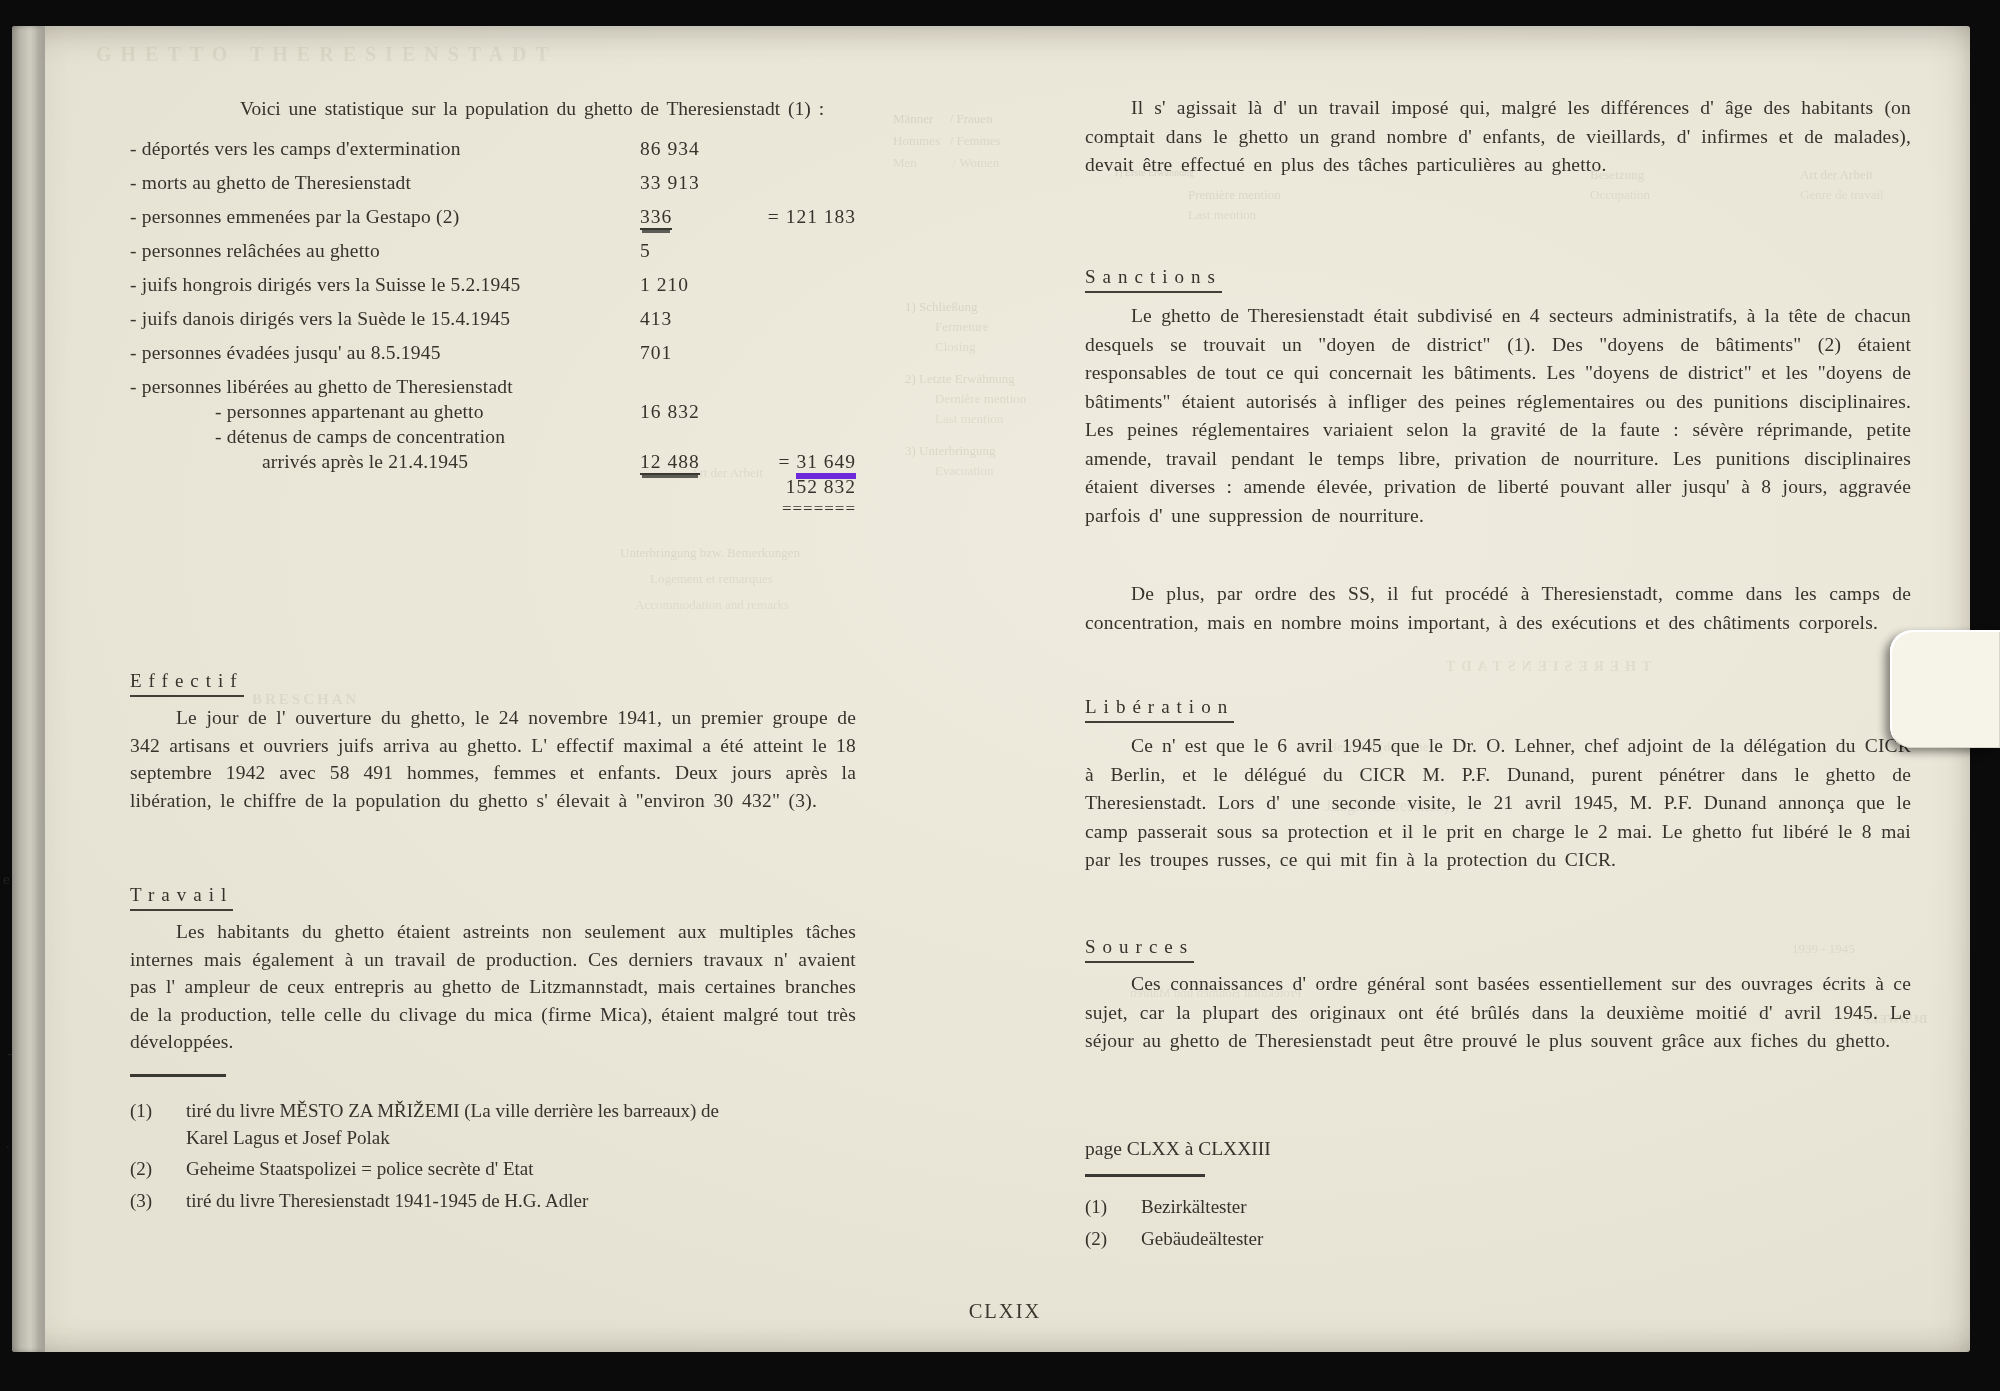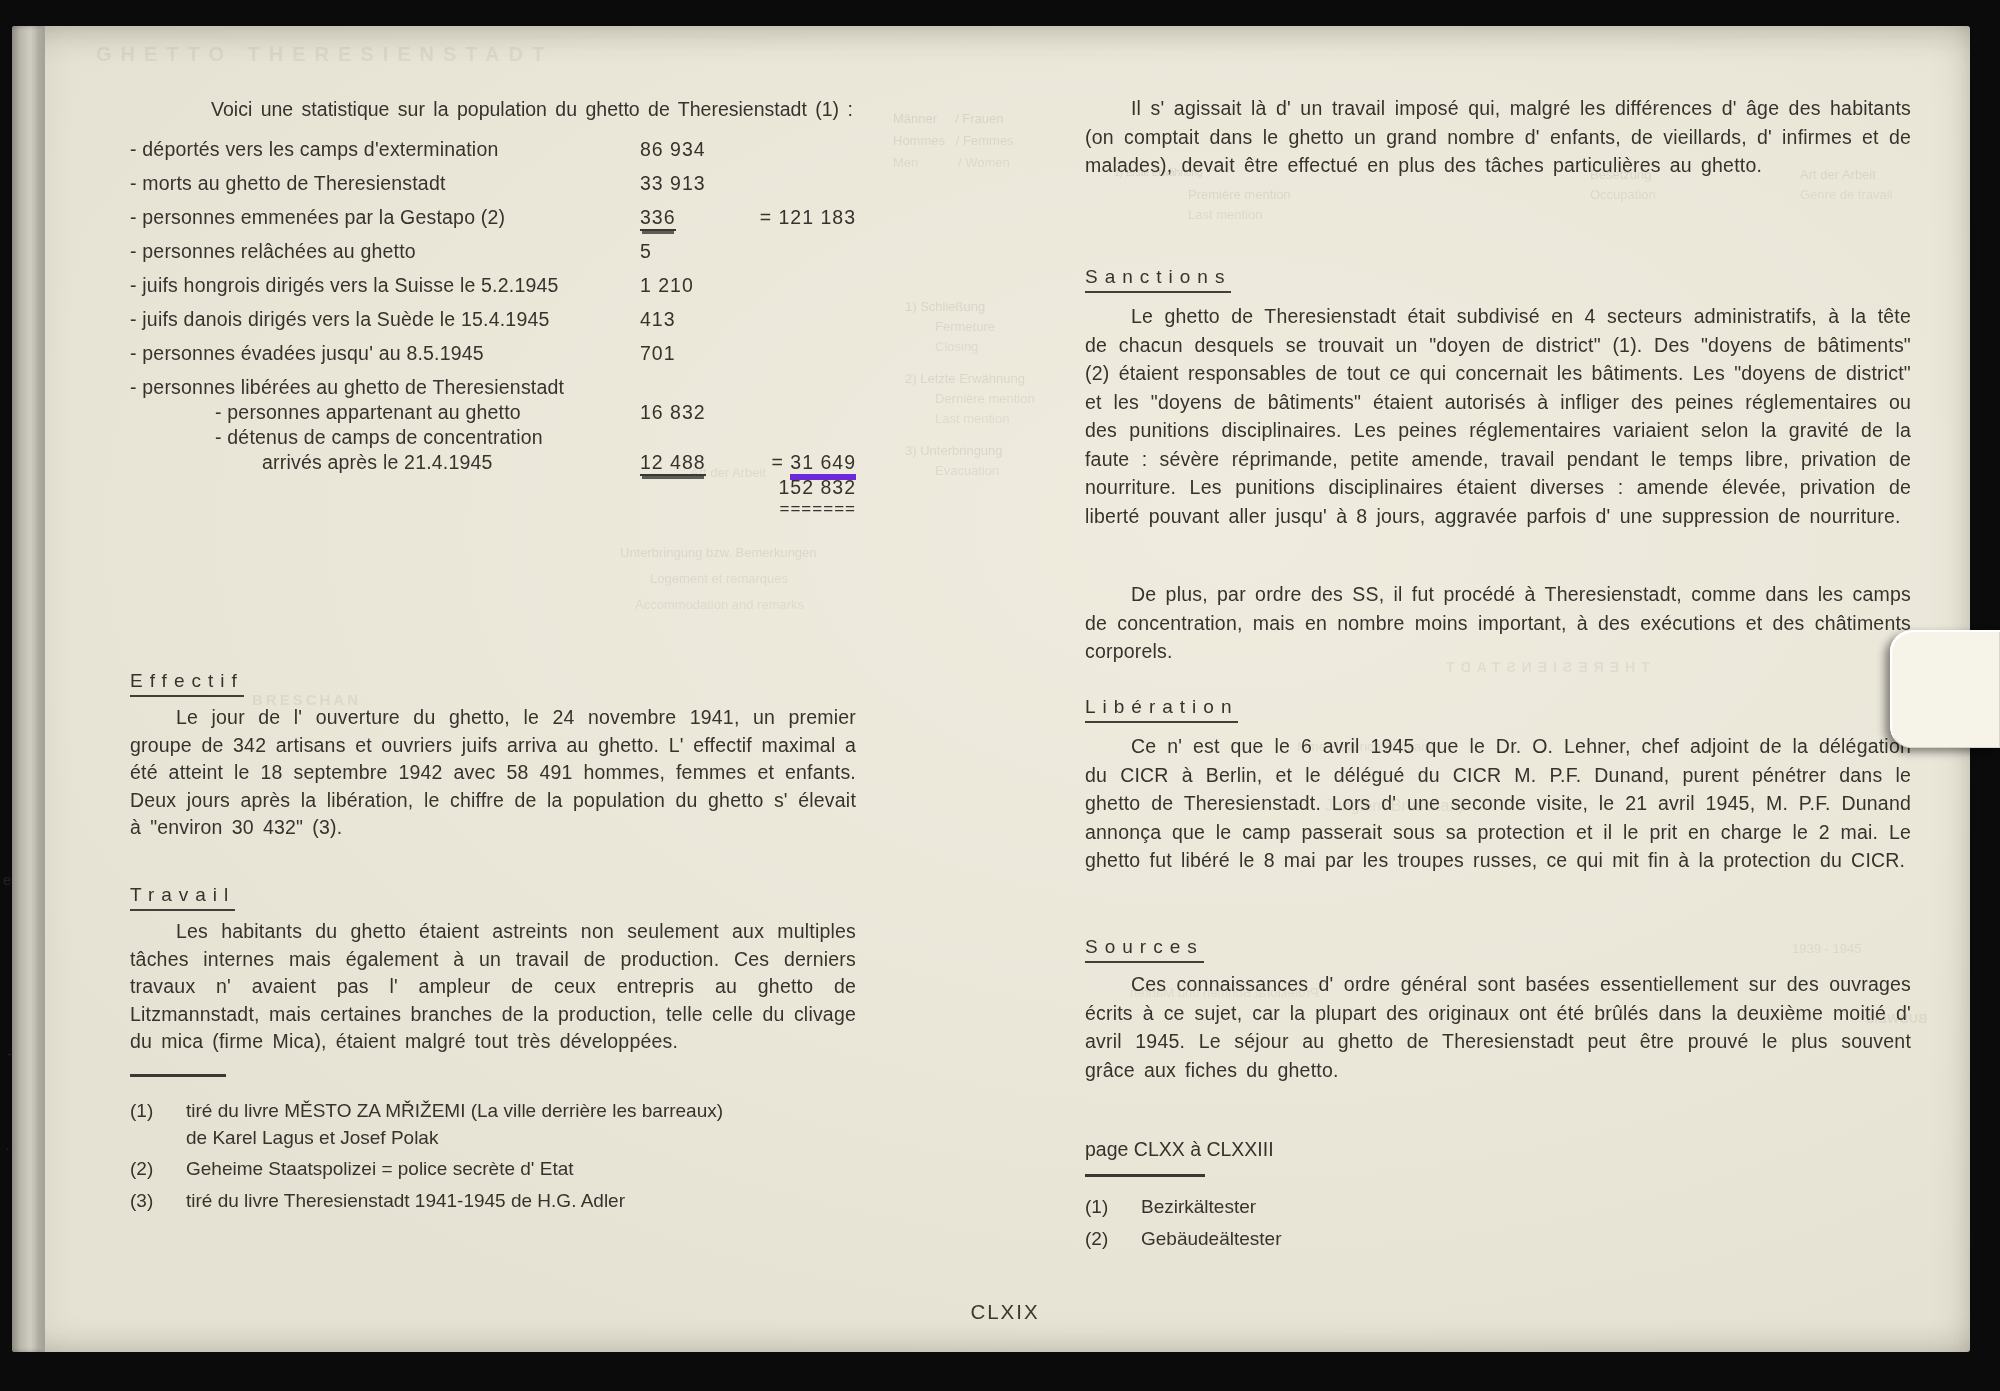--- a/index.html
+++ b/index.html
@@ -1,17 +1,17 @@
 <!DOCTYPE html>
 <html><head>
 <meta charset="utf-8">
 <style>
   html,body{margin:0;padding:0;background:#000;}
   .canvas{position:relative;width:2000px;height:1391px;background:#0b0b0b;overflow:hidden;
-          font-family:Liberation Sans, sans-serif;color:#35332c;}
+          font-family:Liberation Serif, serif;color:#35332c;}
   .paper{position:absolute;left:12px;top:26px;width:1958px;height:1326px;border-radius:3px;
          background:radial-gradient(1400px 900px at 62% 38%, #efecdf 0%, #eae7d9 60%, #e5e2d3 100%);
          box-shadow:inset 30px 0 55px -30px rgba(60,55,45,.38),
                     inset -18px 0 45px -28px rgba(60,55,45,.30),
                     inset 0 22px 45px -30px rgba(60,55,45,.33),
                     inset 0 -18px 40px -28px rgba(60,55,45,.28);}
   .page-edge{position:absolute;left:0;top:0;bottom:0;width:33px;
          background:linear-gradient(90deg,#8f8c83 0%,#b9b6ab 25%,#cfccc0 55%,#b5b2a7 80%,#d9d6ca 100%);
          box-shadow:inset -4px 0 5px rgba(0,0,0,.25);border-radius:3px 0 0 3px;}
   .tab{position:absolute;right:0;top:630px;width:110px;height:118px;background:#f6f4e8;

